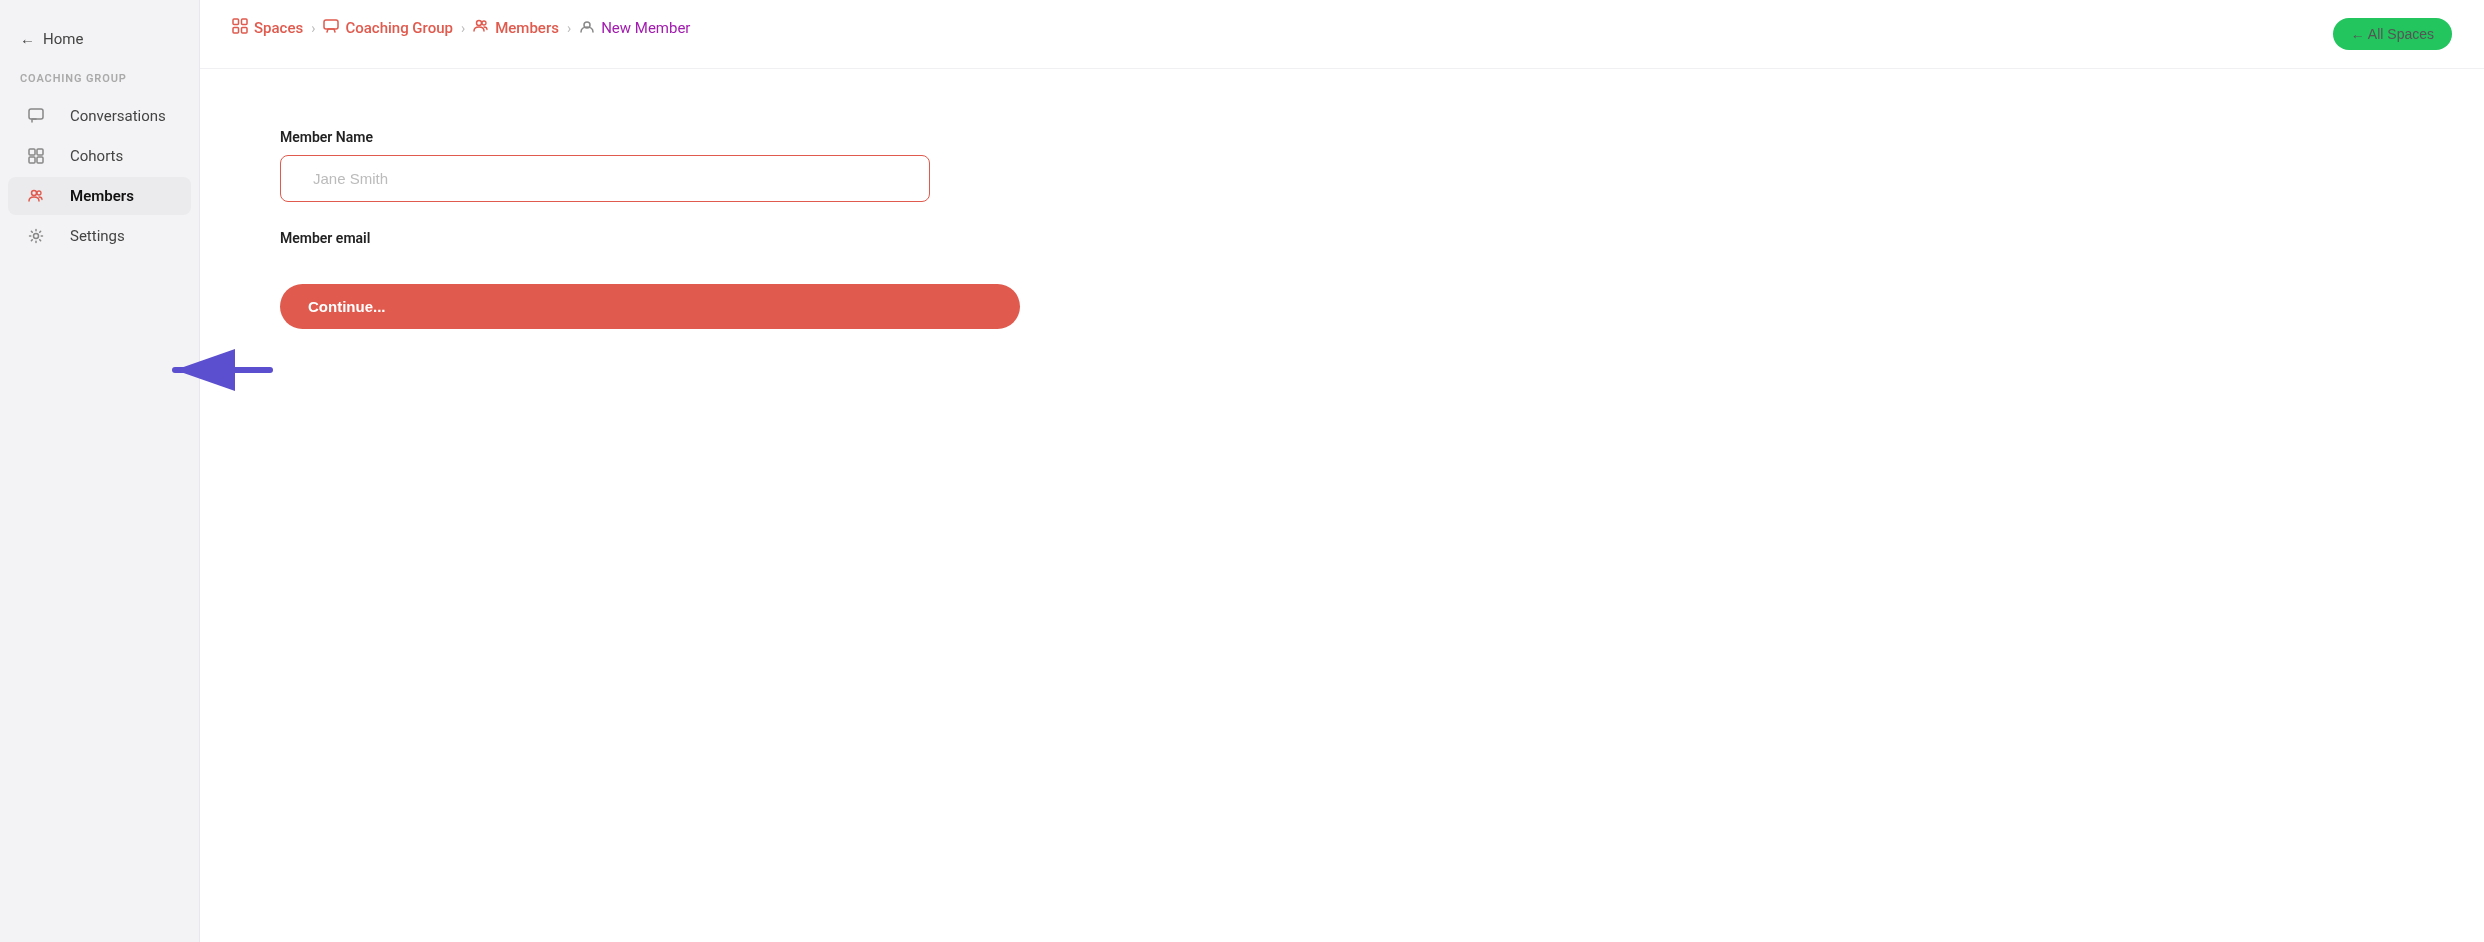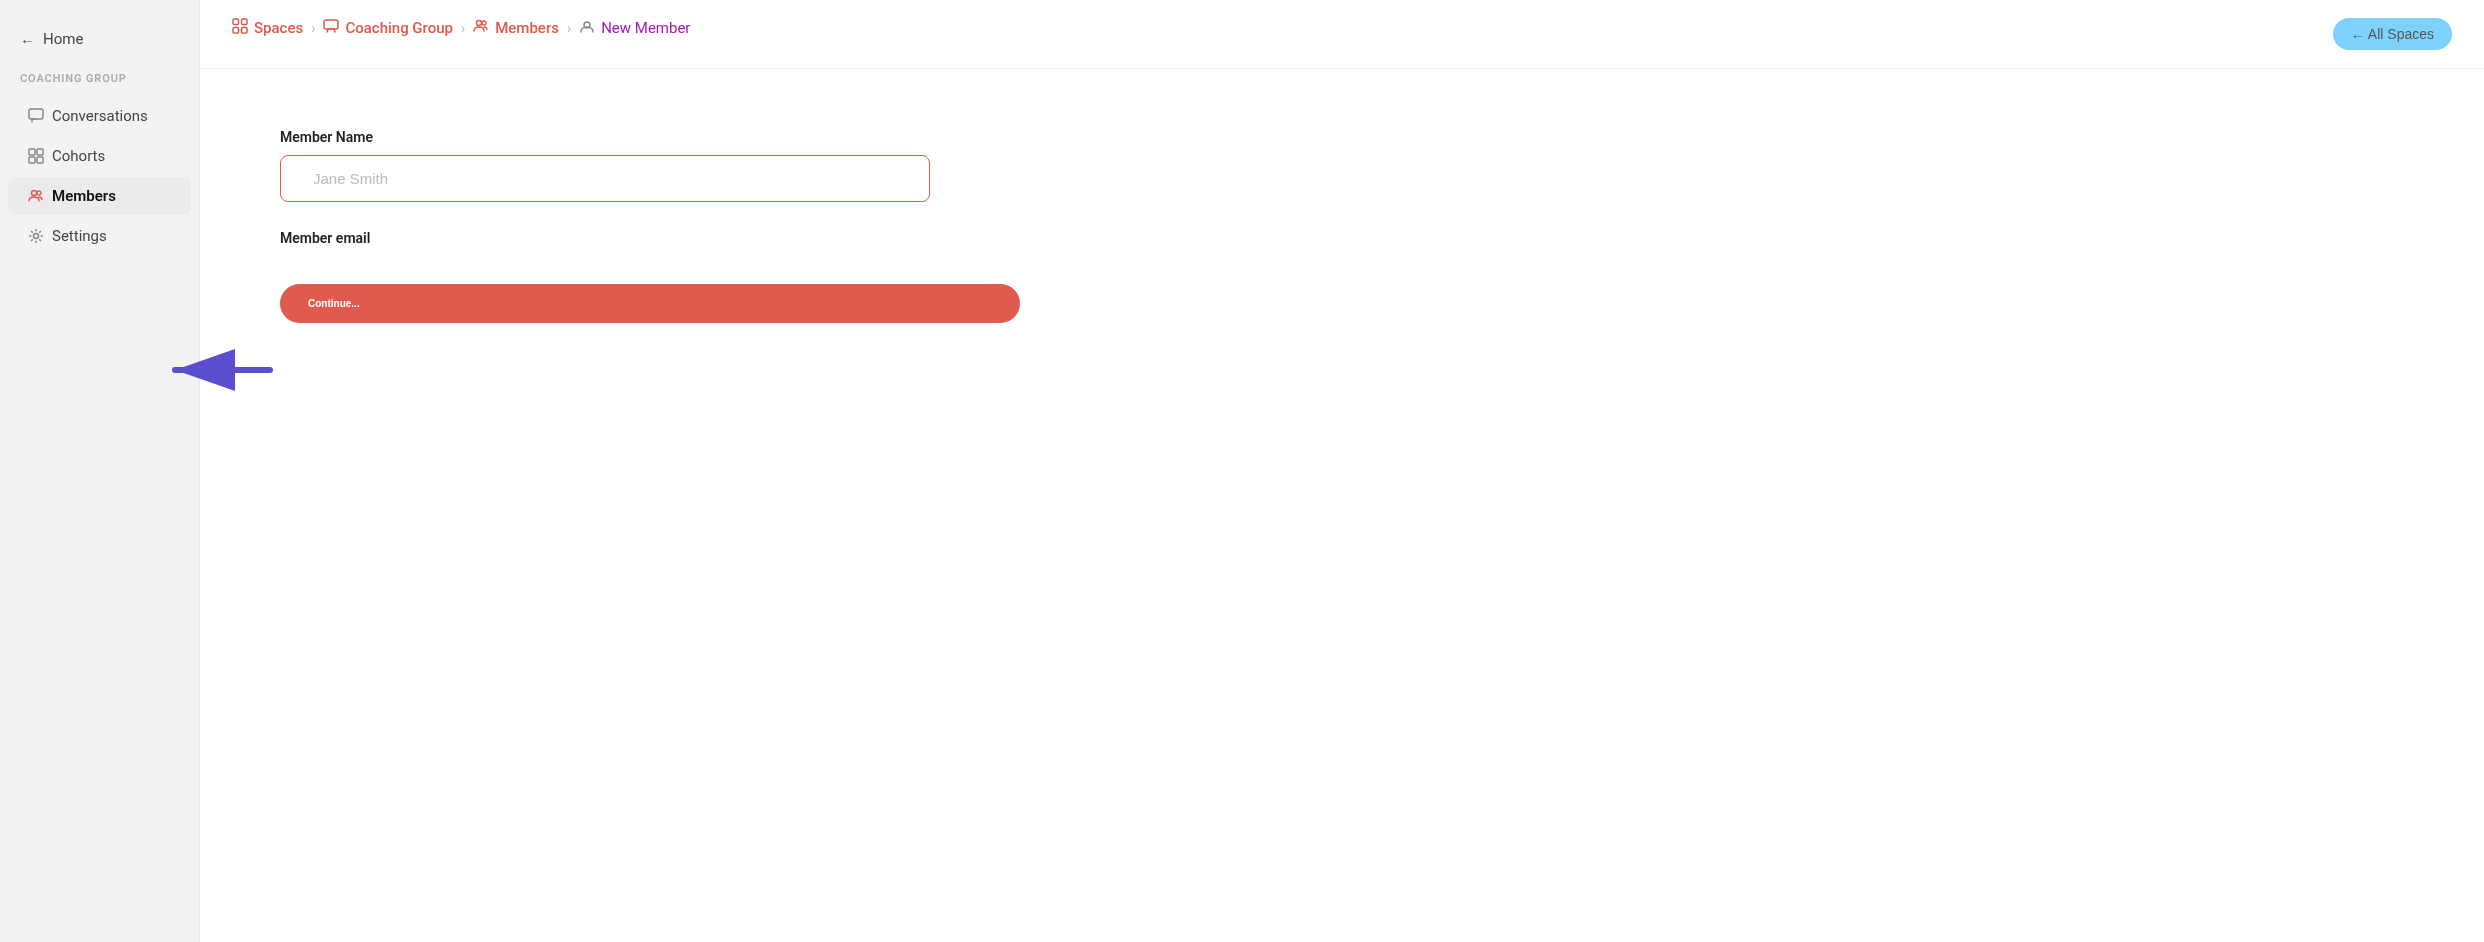--- a/index.html
+++ b/index.html
@@ -48,21 +48,21 @@
 
     .sidebar-nav {
       display: flex;
       flex-direction: column;
       gap: 2px;
     }
 
     .sidebar-item {
       display: flex;
       align-items: center;
-      gap: 8px;
+      gap: 26px;
       padding: 10px 20px;
       font-size: 15px;
       color: #444;
       cursor: pointer;
       border-radius: 8px;
       margin: 0 8px;
       transition: background 0.1s;
     }
 
     .sidebar-item.active {
@@ -128,21 +128,21 @@
     .breadcrumb-icon {
       font-size: 15px;
     }
 
     .all-spaces-btn {
       display: flex;
       align-items: center;
       gap: 6px;
       padding: 8px 18px;
       border-radius: 20px;
-      background: #7dd3fc;
+      background: #22c55e;
       border: none;
       color: #555;
       font-size: 14px;
       cursor: pointer;
       font-weight: 500;
     }
 
     
     .form-area {
       flex: 1;
@@ -185,21 +185,21 @@
     }
 
     .continue-btn {
       display: inline-flex;
       align-items: center;
       padding: 14px 28px;
       border-radius: 28px;
       background: #e05a4e;
       border: none;
       color: #fff;
-      font-size: 10px;
+      font-size: 15px;
       font-weight: 600;
       cursor: pointer;
       transition: background 0.1s;
     }
 
     
     .arrow-container {
       position: absolute;
       left: 155px;
       top: 340px;

